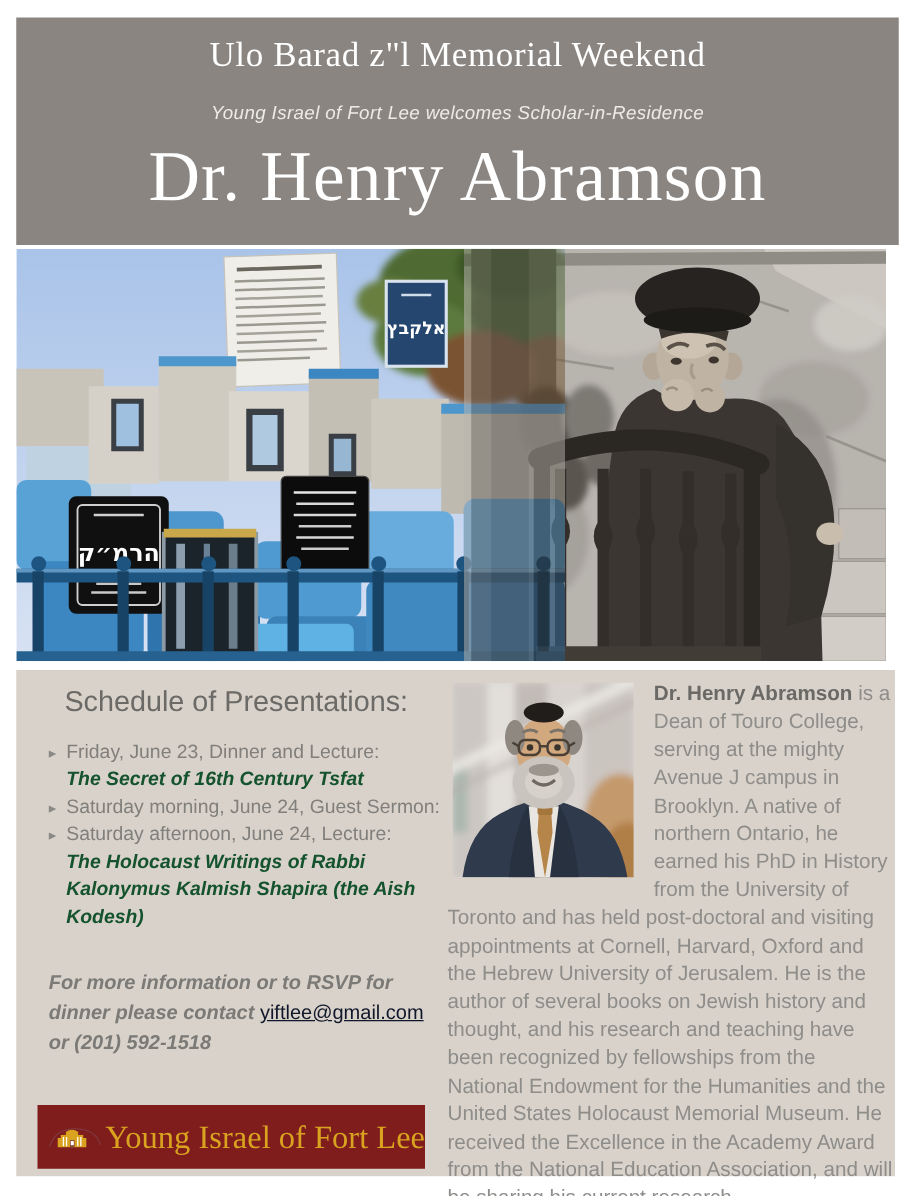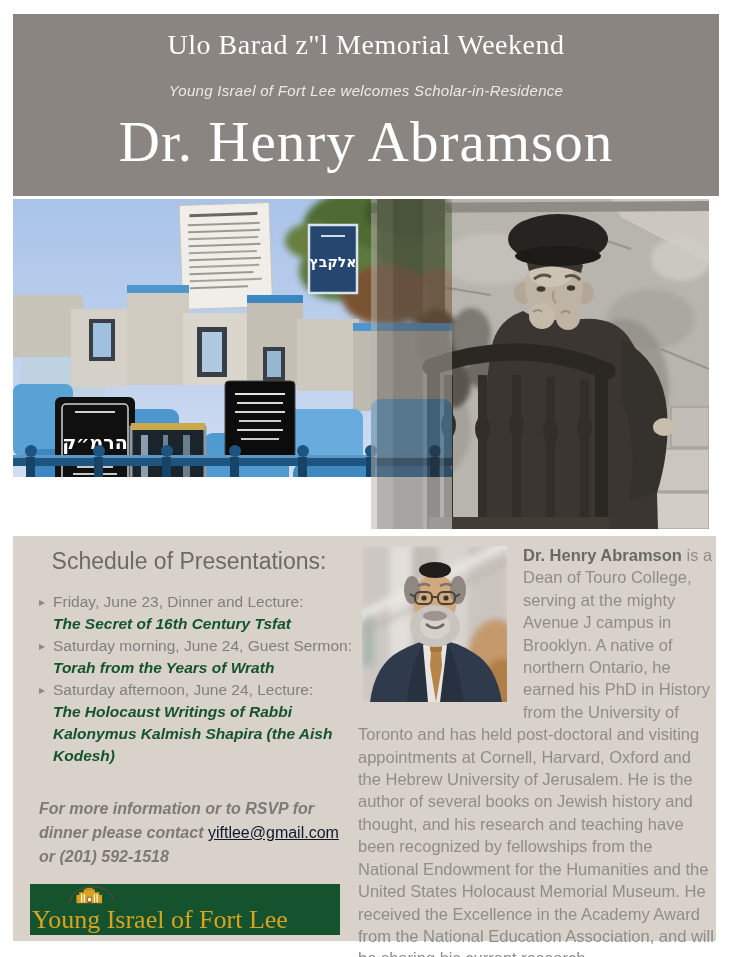--- a/index.html
+++ b/index.html
@@ -10,21 +10,21 @@
   .header{position:absolute;left:13px;top:14px;width:706px;height:182px;background:#8A8581;
           text-align:center;color:#ffffff;}
   .event-title{font-family:"Liberation Serif",serif;font-weight:400;font-size:28px;
                letter-spacing:.5px;margin:0;padding-top:15px;}
   .subtitle{font-style:italic;font-size:15px;color:#ECEAE7;margin:21px 0 0 0;letter-spacing:.3px;}
   .speaker{font-family:"Liberation Serif",serif;font-weight:400;font-size:57px;margin:10px 0 0 0;
            letter-spacing:1px;}
 
   
   .photo-band{position:absolute;left:13px;top:199px;width:696px;height:330px;}
-  .photo-left{position:absolute;left:0;top:0;width:439px;height:278px;overflow:hidden;}
+  .photo-left{position:absolute;left:0;top:0;width:439px;height:330px;overflow:hidden;}
   .photo-right{position:absolute;left:358px;top:0;width:338px;height:330px;overflow:hidden;
     -webkit-mask-image:linear-gradient(to right,rgba(0,0,0,.52) 0,rgba(0,0,0,.52) 81px,#000 81px);
     mask-image:linear-gradient(to right,rgba(0,0,0,.52) 0,rgba(0,0,0,.52) 81px,#000 81px);}
   .photo-left svg,.photo-right svg{display:block;}
 
   
   .panel{position:absolute;left:13px;top:536px;width:703px;height:405px;background:#D9D2CA;}
 
   .schedule-col{position:absolute;left:0;top:0;width:352px;height:405px;}
   .schedule-heading{font-size:23px;font-weight:400;color:#6B6A67;text-align:center;
@@ -32,22 +32,22 @@
   .schedule-list{list-style:none;margin:0;padding:0 6px 0 26px;}
   .schedule-list li{position:relative;padding-left:14px;font-size:15.5px;line-height:22px;
                     color:#807F7C;margin:0;}
   .bullet{position:absolute;left:0;top:0;font-size:12px;color:#8A8986;}
   .item-when{display:block;}
   .item-title{display:block;font-weight:bold;font-style:italic;color:#14532d;}
   .contact{margin:30px 0 0 0;padding:0 10px 0 26px;font-size:16px;line-height:24px;
            font-weight:bold;font-style:italic;color:#7B7A77;}
   .email{font-weight:normal;font-style:normal;color:#0f172a;text-decoration:underline;}
 
-  .logo-box{position:absolute;left:17px;top:348px;width:310px;height:51px;background:#14532d;
-            display:flex;align-items:flex-start;flex-direction:column;}
+  .logo-box{position:absolute;left:17px;top:348px;width:310px;height:51px;background:#7f1d1d;
+            display:flex;align-items:center;}
   .logo-box svg{display:block;margin-left:8px;}
   .logo-text{font-family:"Liberation Serif",serif;font-size:26px;color:#D9A31F;white-space:nowrap;
              margin-left:2px;}
 
   .bio-col{position:absolute;left:345px;top:8px;width:358px;}
   .portrait{float:left;width:145px;height:156px;margin:2px 16px 4px 4px;overflow:hidden;}
   .bio{margin:0;font-size:16.5px;line-height:22.4px;color:#8E8D8A;}
   .bio b{color:#6A6966;}
 </style>
 </head>
@@ -268,21 +268,20 @@
       <h3 class="schedule-heading">Schedule of Presentations:</h3>
       <ul class="schedule-list">
         <li>
           <span class="bullet">▸</span>
           <span class="item-when">Friday, June 23, Dinner and Lecture:</span>
           <span class="item-title">The Secret of 16th Century Tsfat</span>
         </li>
         <li>
           <span class="bullet">▸</span>
           <span class="item-when">Saturday morning, June 24, Guest Sermon:</span>
-          <span class="item-title">Torah from the Years of Wrath</span>
         </li>
         <li>
           <span class="bullet">▸</span>
           <span class="item-when">Saturday afternoon, June 24, Lecture:</span>
           <span class="item-title">The Holocaust Writings of Rabbi Kalonymus Kalmish Shapira (the Aish Kodesh)</span>
         </li>
       </ul>
       <p class="contact"><span>For more information or to RSVP for dinner please contact </span><a class="email" href="#">yiftlee@gmail.com</a><span> or (201) 592-1518</span></p>
 
       <div class="logo-box">

